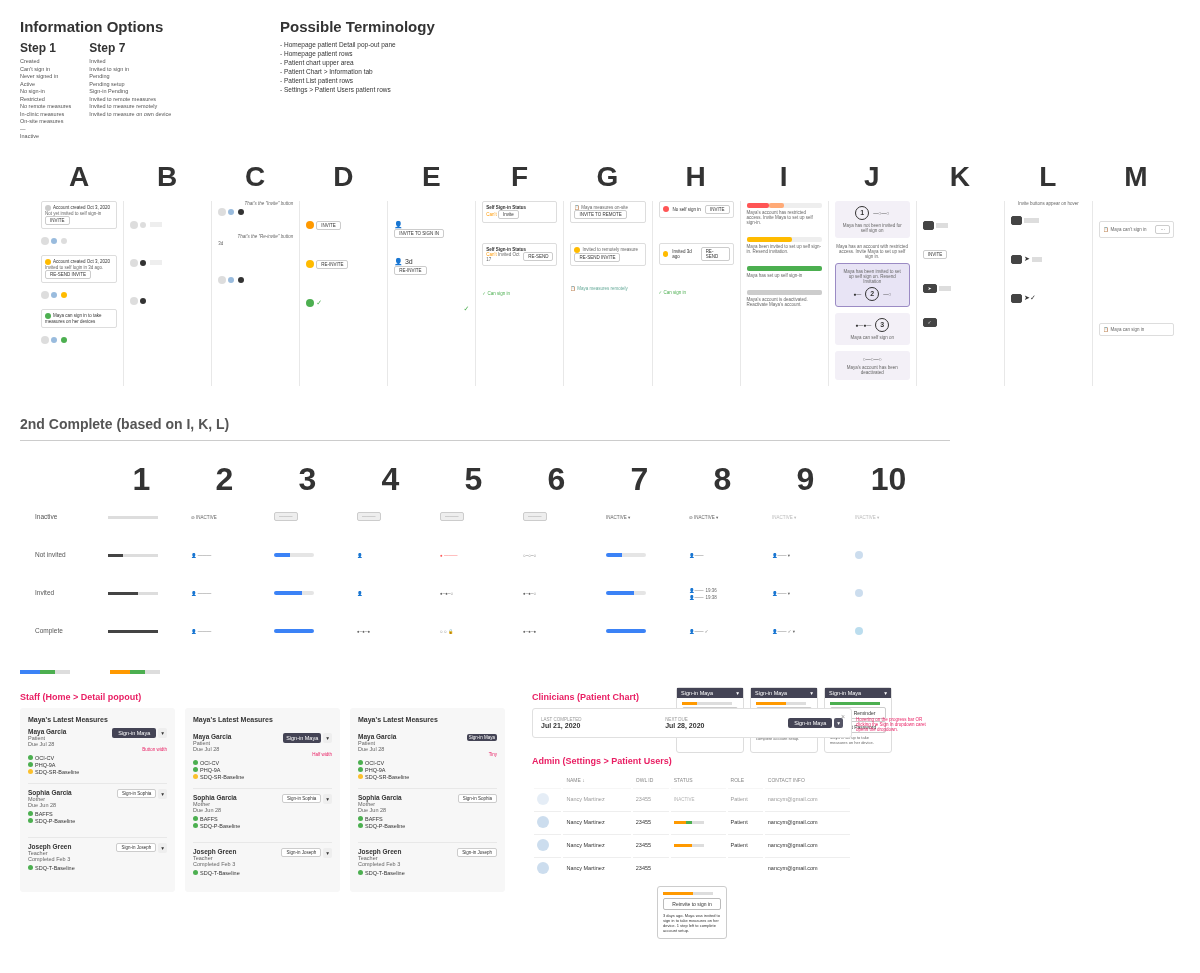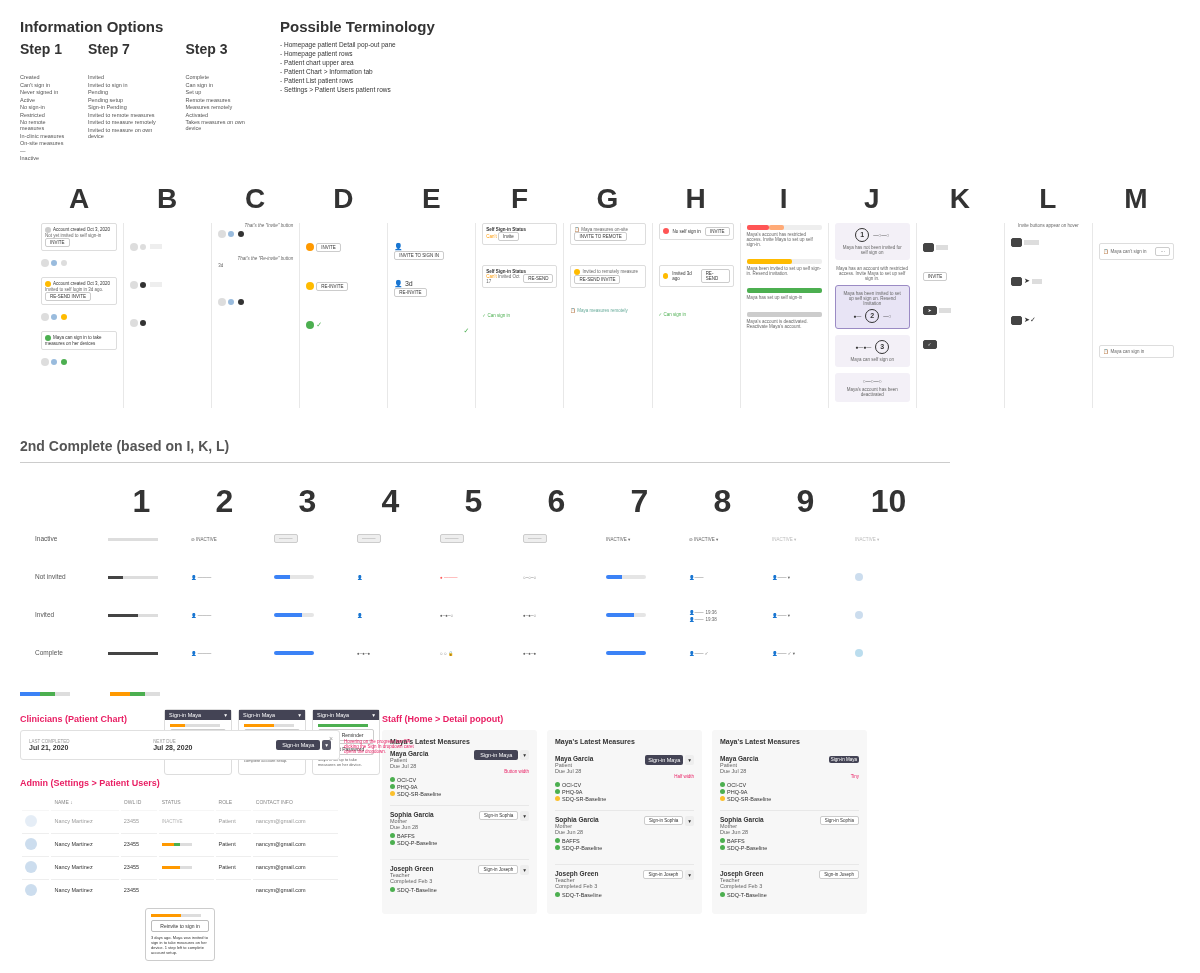--- a/index.html
+++ b/index.html
@@ -3,21 +3,21 @@
 <meta charset="utf-8">
 <style>
 *{box-sizing:border-box;margin:0;padding:0}
 body{font-family:-apple-system,Helvetica,Arial,sans-serif;background:#fff;width:1200px;padding:18px 20px;font-size:7px;color:#333}
 .top{display:flex;gap:20px;margin-bottom:20px}
 .col h2{font-size:15px;font-weight:700;margin-bottom:6px}
 .obj{width:220px}
 .obj li{font-size:6.5px;margin:2px 0;list-style:none}
 .term{width:240px}
 .steps{display:flex;gap:18px}
-.step h4{font-size:14px;margin-bottom:17px}
+.step h4{font-size:12px;margin-bottom:3px}
 .step div{font-size:5.5px;margin:1.5px 0;color:#555}
 .plac{width:250px}
 .plac div{font-size:6.5px;margin:2px 0}
 .row{display:flex;align-items:flex-start}
 .bigL{font-size:28px;font-weight:900;text-align:center}
 .letters .bigL{width:91px}
 .letters{margin-left:15px;margin-bottom:8px}
 .grid1{display:flex;margin-left:15px}
 .grid1 .c{width:91px;padding:0 6px;border-left:1px solid #e8e8e8;min-height:160px}
 .grid1 .c:first-child{border:none}
@@ -101,30 +101,20 @@
           <h4>Step 7</h4>
 <div>Invited</div>
           <div>Invited to sign in</div>
           <div>Pending</div>
           <div>Pending setup</div>
           <div>Sign-in Pending</div>
           <div>Invited to remote measures</div>
           <div>Invited to measure remotely</div>
           <div>Invited to measure on own device</div>
 </div>
-<div class="step">
-          <h4>Step 3</h4>
-<div>Complete</div>
-          <div>Can sign in</div>
-          <div>Set up</div>
-          <div>Remote measures</div>
-          <div>Measures remotely</div>
-          <div>Activated</div>
-          <div>Takes measures on own device</div>
-</div>
 </div>
 </div>
 <div class="col plac">
 <h2>Possible Terminology</h2>
 <div>- Homepage patient Detail pop-out pane</div>
       <div>- Homepage patient rows</div>
       <div>- Patient chart upper area</div>
       <div>- Patient Chart &gt; Information tab</div>
       <div>- Patient List patient rows</div>
       <div>- Settings &gt; Patient Users patient rows</div>
@@ -415,20 +405,164 @@
       </div>
     </div>
 <div>
       <div class="mini">
         <span class="seg" style="background:linear-gradient(90deg,#f90 40%,#4caf50 40% 70%,#ddd 70%);height:4px;display:block"></span>
       </div>
     </div>
 </div>
 
 <div class="bottom">
+<div style="width:500px">
+<div class="sectH">Staff (Home &gt; Detail popout)</div>
+<div style="display:flex;gap:10px">
+<div class="panel">
+<h5>Maya's Latest Measures</h5>
+<div class="prow" style="border:none;padding-top:0">
+            <div>
+              <div class="pname">Maya Garcia</div>
+              <div class="prole">Patient</div>
+              <div class="prole">Due Jul 28</div>
+            </div>
+            <div class="flex">
+              <span class="btn">Sign-in Maya</span>
+              <span class="chev">▾</span>
+            </div>
+          </div>
+<div class="tiny" style="text-align:right;color:#e91e63">Button width</div>
+<div class="mlist">
+            <div><span class="gdot"></span><span>OCI-CV</span></div>
+            <div><span class="gdot"></span><span>PHQ-9A</span></div>
+            <div><span class="gdot ydot"></span><span>SDQ-SR-Baseline</span></div>
+          </div>
+<div class="prow">
+            <div>
+              <div class="pname">Sophia Garcia</div>
+              <div class="prole">Mother</div>
+              <div class="prole">Due Jun 28</div>
+              <div class="mlist">
+                <div><span class="gdot"></span><span>BAFFS</span></div>
+                <div><span class="gdot"></span><span>SDQ-P-Baseline</span></div>
+              </div>
+            </div>
+            <div class="flex">
+              <span class="pill">Sign-in Sophia</span>
+              <span class="chev">▾</span>
+            </div>
+          </div>
+<div class="prow">
+            <div>
+              <div class="pname">Joseph Green</div>
+              <div class="prole">Teacher</div>
+              <div class="prole">Completed Feb 3</div>
+              <div class="mlist">
+                <div><span class="gdot"></span><span>SDQ-T-Baseline</span></div>
+              </div>
+            </div>
+            <div class="flex">
+              <span class="pill">Sign-in Joseph</span>
+              <span class="chev">▾</span>
+            </div>
+          </div>
+</div>
+<div class="panel">
+<h5>Maya's Latest Measures</h5>
+<div class="prow" style="border:none">
+            <div>
+              <div class="pname">Maya Garcia</div>
+              <div class="prole">Patient</div>
+              <div class="prole">Due Jul 28</div>
+            </div>
+            <div class="flex">
+              <span class="btn" style="padding:2px 3px">Sign-in Maya</span>
+              <span class="chev">▾</span>
+            </div>
+          </div>
+<div class="tiny" style="text-align:right;color:#e91e63">Half width</div>
+<div class="mlist">
+            <div><span class="gdot"></span><span>OCI-CV</span></div>
+            <div><span class="gdot"></span><span>PHQ-9A</span></div>
+            <div><span class="gdot ydot"></span><span>SDQ-SR-Baseline</span></div>
+          </div>
+<div class="prow">
+            <div>
+              <div class="pname">Sophia Garcia</div>
+              <div class="prole">Mother</div>
+              <div class="prole">Due Jun 28</div>
+              <div class="mlist">
+                <div><span class="gdot"></span><span>BAFFS</span></div>
+                <div><span class="gdot"></span><span>SDQ-P-Baseline</span></div>
+              </div>
+            </div>
+            <div class="flex">
+              <span class="pill">Sign-in Sophia</span>
+              <span class="chev">▾</span>
+            </div>
+          </div>
+<div class="prow">
+            <div>
+              <div class="pname">Joseph Green</div>
+              <div class="prole">Teacher</div>
+              <div class="prole">Completed Feb 3</div>
+              <div class="mlist">
+                <div><span class="gdot"></span><span>SDQ-T-Baseline</span></div>
+              </div>
+            </div>
+            <div class="flex">
+              <span class="pill">Sign-in Joseph</span>
+              <span class="chev">▾</span>
+            </div>
+          </div>
+</div>
+<div class="panel">
+<h5>Maya's Latest Measures</h5>
+<div class="prow" style="border:none">
+            <div>
+              <div class="pname">Maya Garcia</div>
+              <div class="prole">Patient</div>
+              <div class="prole">Due Jul 28</div>
+            </div>
+            <div><span class="btn" style="padding:1px 2px;font-size:4.5px">Sign-in Maya</span></div>
+          </div>
+<div class="tiny" style="text-align:right;color:#e91e63">Tiny</div>
+<div class="mlist">
+            <div><span class="gdot"></span><span>OCI-CV</span></div>
+            <div><span class="gdot"></span><span>PHQ-9A</span></div>
+            <div><span class="gdot ydot"></span><span>SDQ-SR-Baseline</span></div>
+          </div>
+<div class="prow">
+            <div>
+              <div class="pname">Sophia Garcia</div>
+              <div class="prole">Mother</div>
+              <div class="prole">Due Jun 28</div>
+              <div class="mlist">
+                <div><span class="gdot"></span><span>BAFFS</span></div>
+                <div><span class="gdot"></span><span>SDQ-P-Baseline</span></div>
+              </div>
+            </div>
+            <div><span class="pill" style="font-size:4.5px">Sign-in Sophia</span></div>
+          </div>
+<div class="prow">
+            <div>
+              <div class="pname">Joseph Green</div>
+              <div class="prole">Teacher</div>
+              <div class="prole">Completed Feb 3</div>
+              <div class="mlist">
+                <div><span class="gdot"></span><span>SDQ-T-Baseline</span></div>
+              </div>
+            </div>
+            <div><span class="pill" style="font-size:4.5px">Sign-in Joseph</span></div>
+          </div>
+</div>
+</div>
+</div>
+
 <div style="width:350px">
 <div style="position:relative">
 <div class="popgrp" style="position:absolute;right:-10px;top:-5px">
 <div class="pop">
             <div class="hdr">
               <span>Sign-in Maya</span>
               <span>▾</span>
             </div>
             <div class="seg" style="background:linear-gradient(90deg,#f90 30%,#ddd 30%);height:3px;display:block;margin:2px 0"></div>
             <div class="act">Invite to sign in</div>
@@ -521,157 +655,13 @@
             </tr>
 </tbody>
         </table>
 <div class="tt">
 <div class="seg" style="background:linear-gradient(90deg,#f90 60%,#ddd 60%);height:3px;display:block;margin-bottom:3px"></div>
 <div class="act">Reinvite to sign in</div>
 <div>3 days ago. Maya was invited to sign in to take measures on her device. 1 step left to complete account setup.</div>
 </div>
 </div>
 </div>
-
-<div style="width:500px">
-<div class="sectH">Staff (Home &gt; Detail popout)</div>
-<div style="display:flex;gap:10px">
-<div class="panel">
-<h5>Maya's Latest Measures</h5>
-<div class="prow" style="border:none;padding-top:0">
-            <div>
-              <div class="pname">Maya Garcia</div>
-              <div class="prole">Patient</div>
-              <div class="prole">Due Jul 28</div>
-            </div>
-            <div class="flex">
-              <span class="btn">Sign-in Maya</span>
-              <span class="chev">▾</span>
-            </div>
-          </div>
-<div class="tiny" style="text-align:right;color:#e91e63">Button width</div>
-<div class="mlist">
-            <div><span class="gdot"></span><span>OCI-CV</span></div>
-            <div><span class="gdot"></span><span>PHQ-9A</span></div>
-            <div><span class="gdot ydot"></span><span>SDQ-SR-Baseline</span></div>
-          </div>
-<div class="prow">
-            <div>
-              <div class="pname">Sophia Garcia</div>
-              <div class="prole">Mother</div>
-              <div class="prole">Due Jun 28</div>
-              <div class="mlist">
-                <div><span class="gdot"></span><span>BAFFS</span></div>
-                <div><span class="gdot"></span><span>SDQ-P-Baseline</span></div>
-              </div>
-            </div>
-            <div class="flex">
-              <span class="pill">Sign-in Sophia</span>
-              <span class="chev">▾</span>
-            </div>
-          </div>
-<div class="prow">
-            <div>
-              <div class="pname">Joseph Green</div>
-              <div class="prole">Teacher</div>
-              <div class="prole">Completed Feb 3</div>
-              <div class="mlist">
-                <div><span class="gdot"></span><span>SDQ-T-Baseline</span></div>
-              </div>
-            </div>
-            <div class="flex">
-              <span class="pill">Sign-in Joseph</span>
-              <span class="chev">▾</span>
-            </div>
-          </div>
-</div>
-<div class="panel">
-<h5>Maya's Latest Measures</h5>
-<div class="prow" style="border:none">
-            <div>
-              <div class="pname">Maya Garcia</div>
-              <div class="prole">Patient</div>
-              <div class="prole">Due Jul 28</div>
-            </div>
-            <div class="flex">
-              <span class="btn" style="padding:2px 3px">Sign-in Maya</span>
-              <span class="chev">▾</span>
-            </div>
-          </div>
-<div class="tiny" style="text-align:right;color:#e91e63">Half width</div>
-<div class="mlist">
-            <div><span class="gdot"></span><span>OCI-CV</span></div>
-            <div><span class="gdot"></span><span>PHQ-9A</span></div>
-            <div><span class="gdot ydot"></span><span>SDQ-SR-Baseline</span></div>
-          </div>
-<div class="prow">
-            <div>
-              <div class="pname">Sophia Garcia</div>
-              <div class="prole">Mother</div>
-              <div class="prole">Due Jun 28</div>
-              <div class="mlist">
-                <div><span class="gdot"></span><span>BAFFS</span></div>
-                <div><span class="gdot"></span><span>SDQ-P-Baseline</span></div>
-              </div>
-            </div>
-            <div class="flex">
-              <span class="pill">Sign-in Sophia</span>
-              <span class="chev">▾</span>
-            </div>
-          </div>
-<div class="prow">
-            <div>
-              <div class="pname">Joseph Green</div>
-              <div class="prole">Teacher</div>
-              <div class="prole">Completed Feb 3</div>
-              <div class="mlist">
-                <div><span class="gdot"></span><span>SDQ-T-Baseline</span></div>
-              </div>
-            </div>
-            <div class="flex">
-              <span class="pill">Sign-in Joseph</span>
-              <span class="chev">▾</span>
-            </div>
-          </div>
-</div>
-<div class="panel">
-<h5>Maya's Latest Measures</h5>
-<div class="prow" style="border:none">
-            <div>
-              <div class="pname">Maya Garcia</div>
-              <div class="prole">Patient</div>
-              <div class="prole">Due Jul 28</div>
-            </div>
-            <div><span class="btn" style="padding:1px 2px;font-size:4.5px">Sign-in Maya</span></div>
-          </div>
-<div class="tiny" style="text-align:right;color:#e91e63">Tiny</div>
-<div class="mlist">
-            <div><span class="gdot"></span><span>OCI-CV</span></div>
-            <div><span class="gdot"></span><span>PHQ-9A</span></div>
-            <div><span class="gdot ydot"></span><span>SDQ-SR-Baseline</span></div>
-          </div>
-<div class="prow">
-            <div>
-              <div class="pname">Sophia Garcia</div>
-              <div class="prole">Mother</div>
-              <div class="prole">Due Jun 28</div>
-              <div class="mlist">
-                <div><span class="gdot"></span><span>BAFFS</span></div>
-                <div><span class="gdot"></span><span>SDQ-P-Baseline</span></div>
-              </div>
-            </div>
-            <div><span class="pill" style="font-size:4.5px">Sign-in Sophia</span></div>
-          </div>
-<div class="prow">
-            <div>
-              <div class="pname">Joseph Green</div>
-              <div class="prole">Teacher</div>
-              <div class="prole">Completed Feb 3</div>
-              <div class="mlist">
-                <div><span class="gdot"></span><span>SDQ-T-Baseline</span></div>
-              </div>
-            </div>
-            <div><span class="pill" style="font-size:4.5px">Sign-in Joseph</span></div>
-          </div>
-</div>
-</div>
-</div>
 </div>
 
 </body></html>

